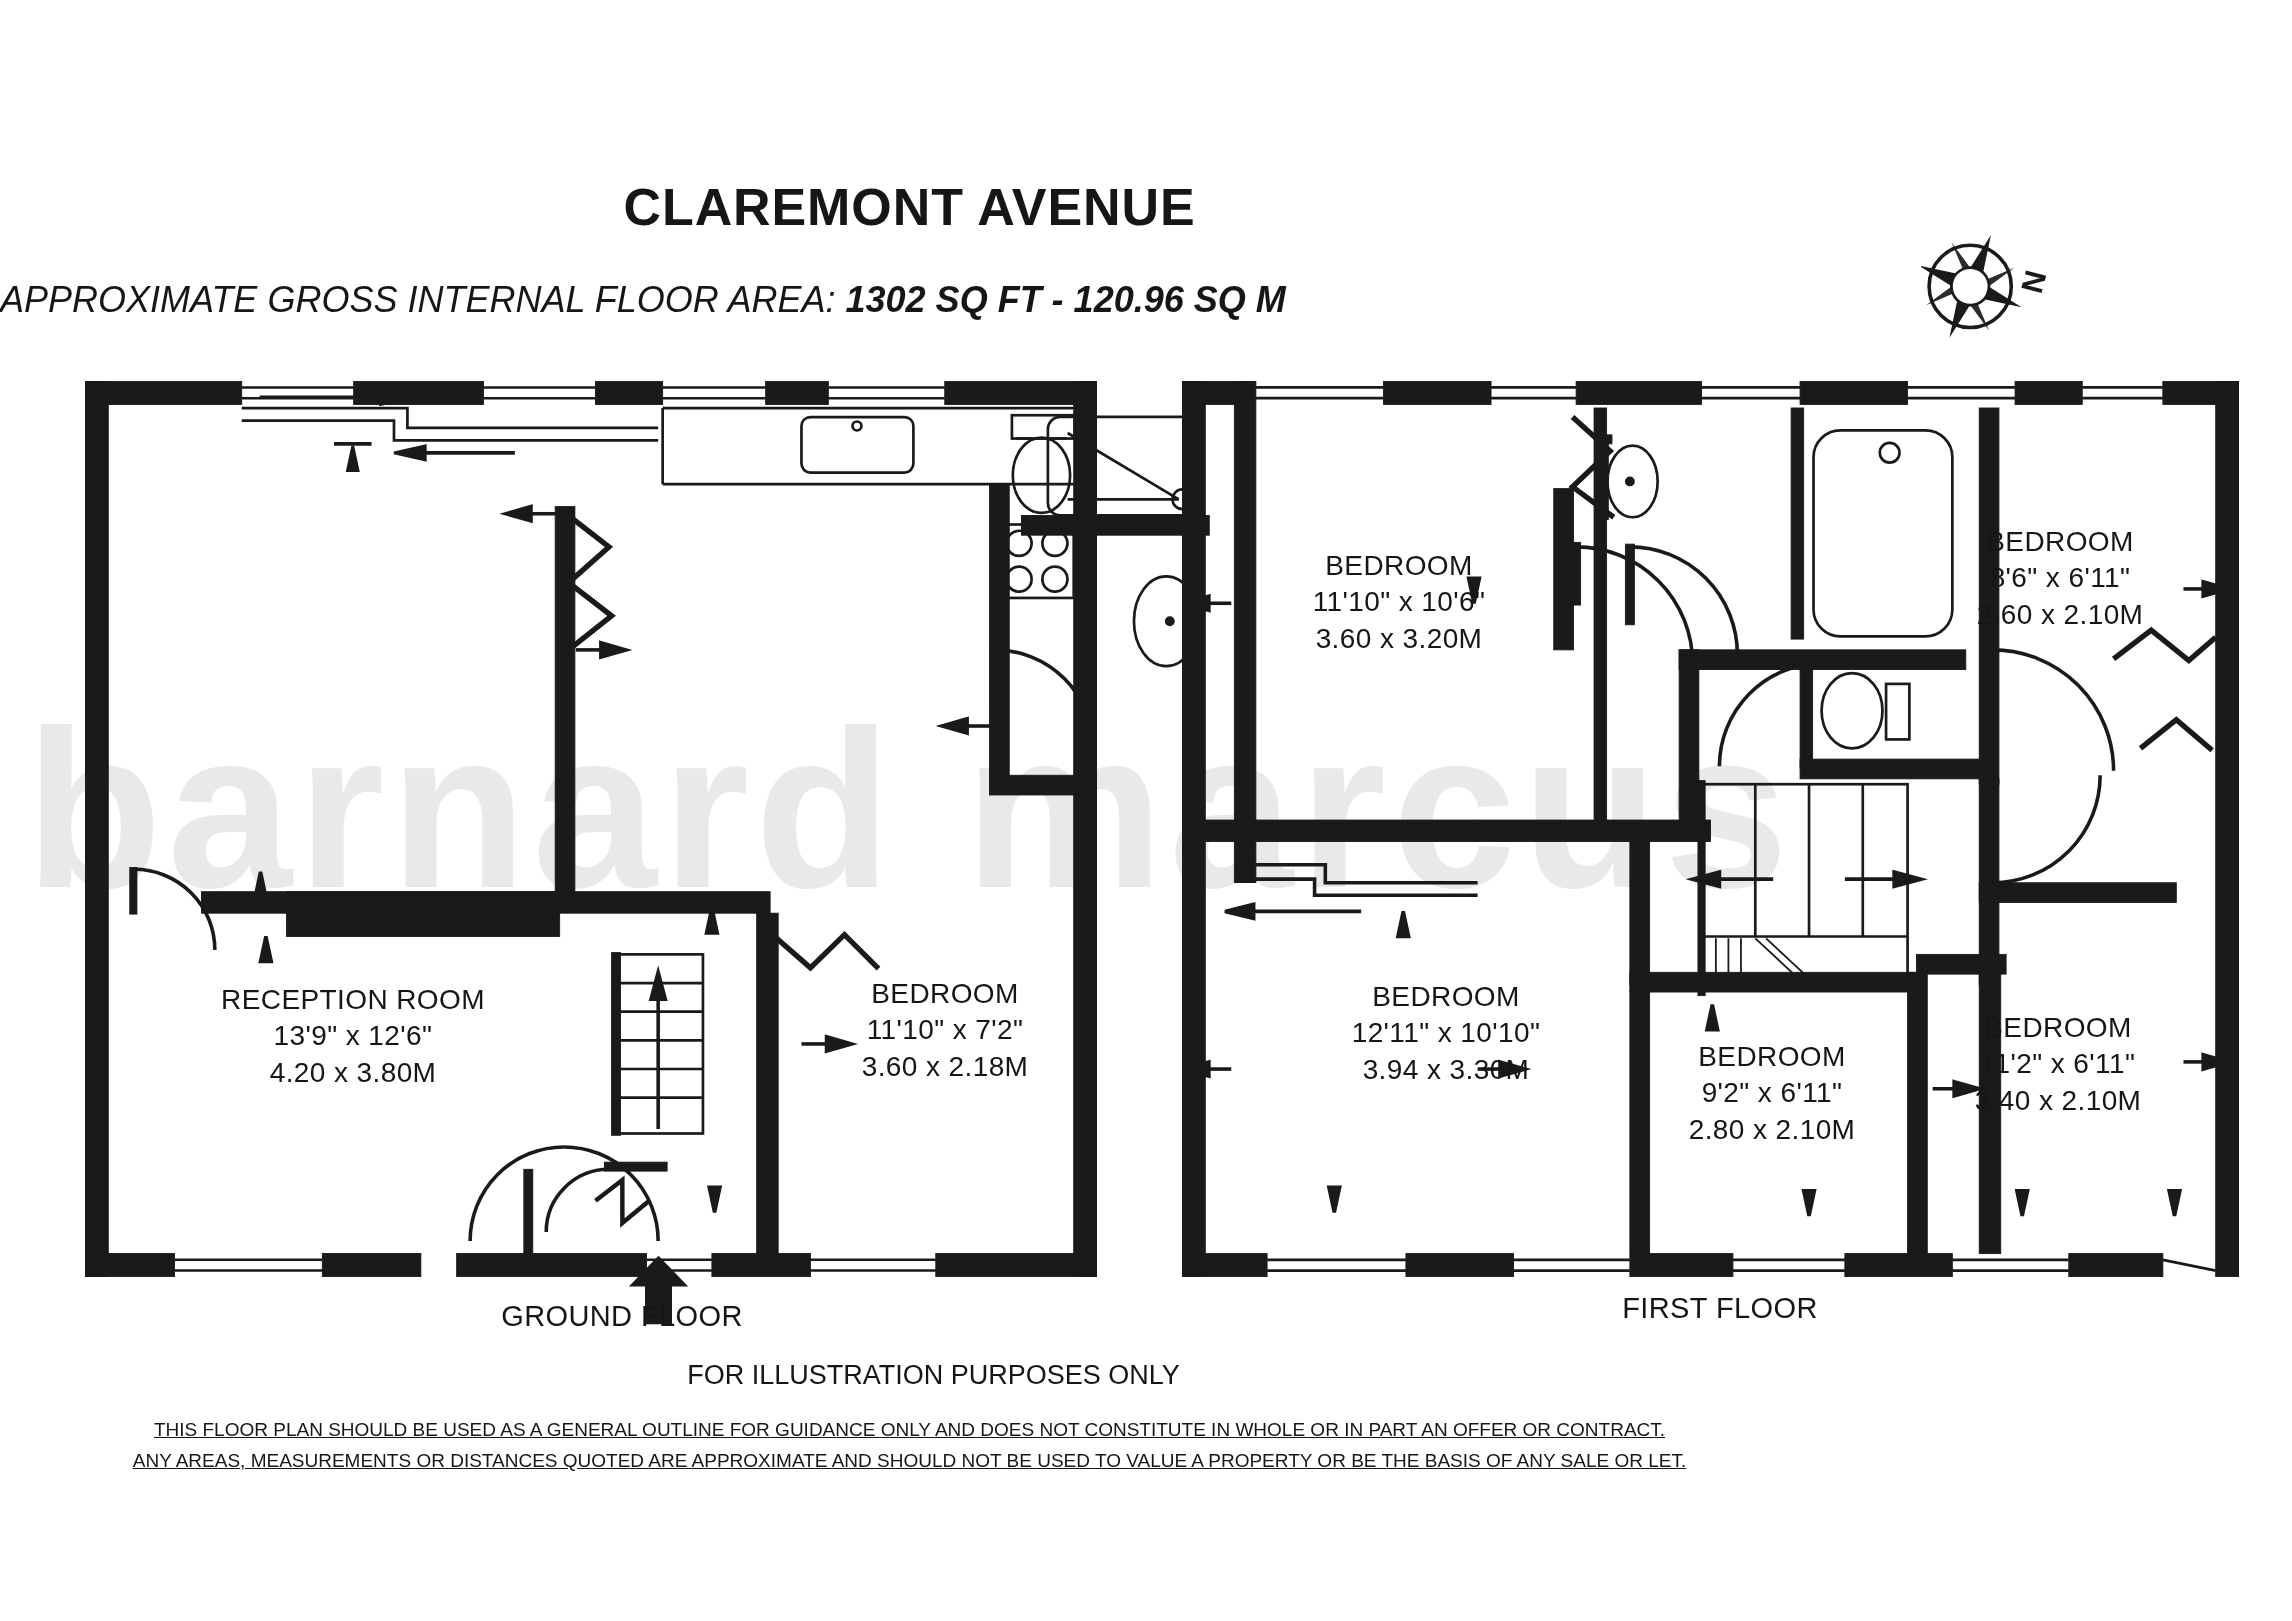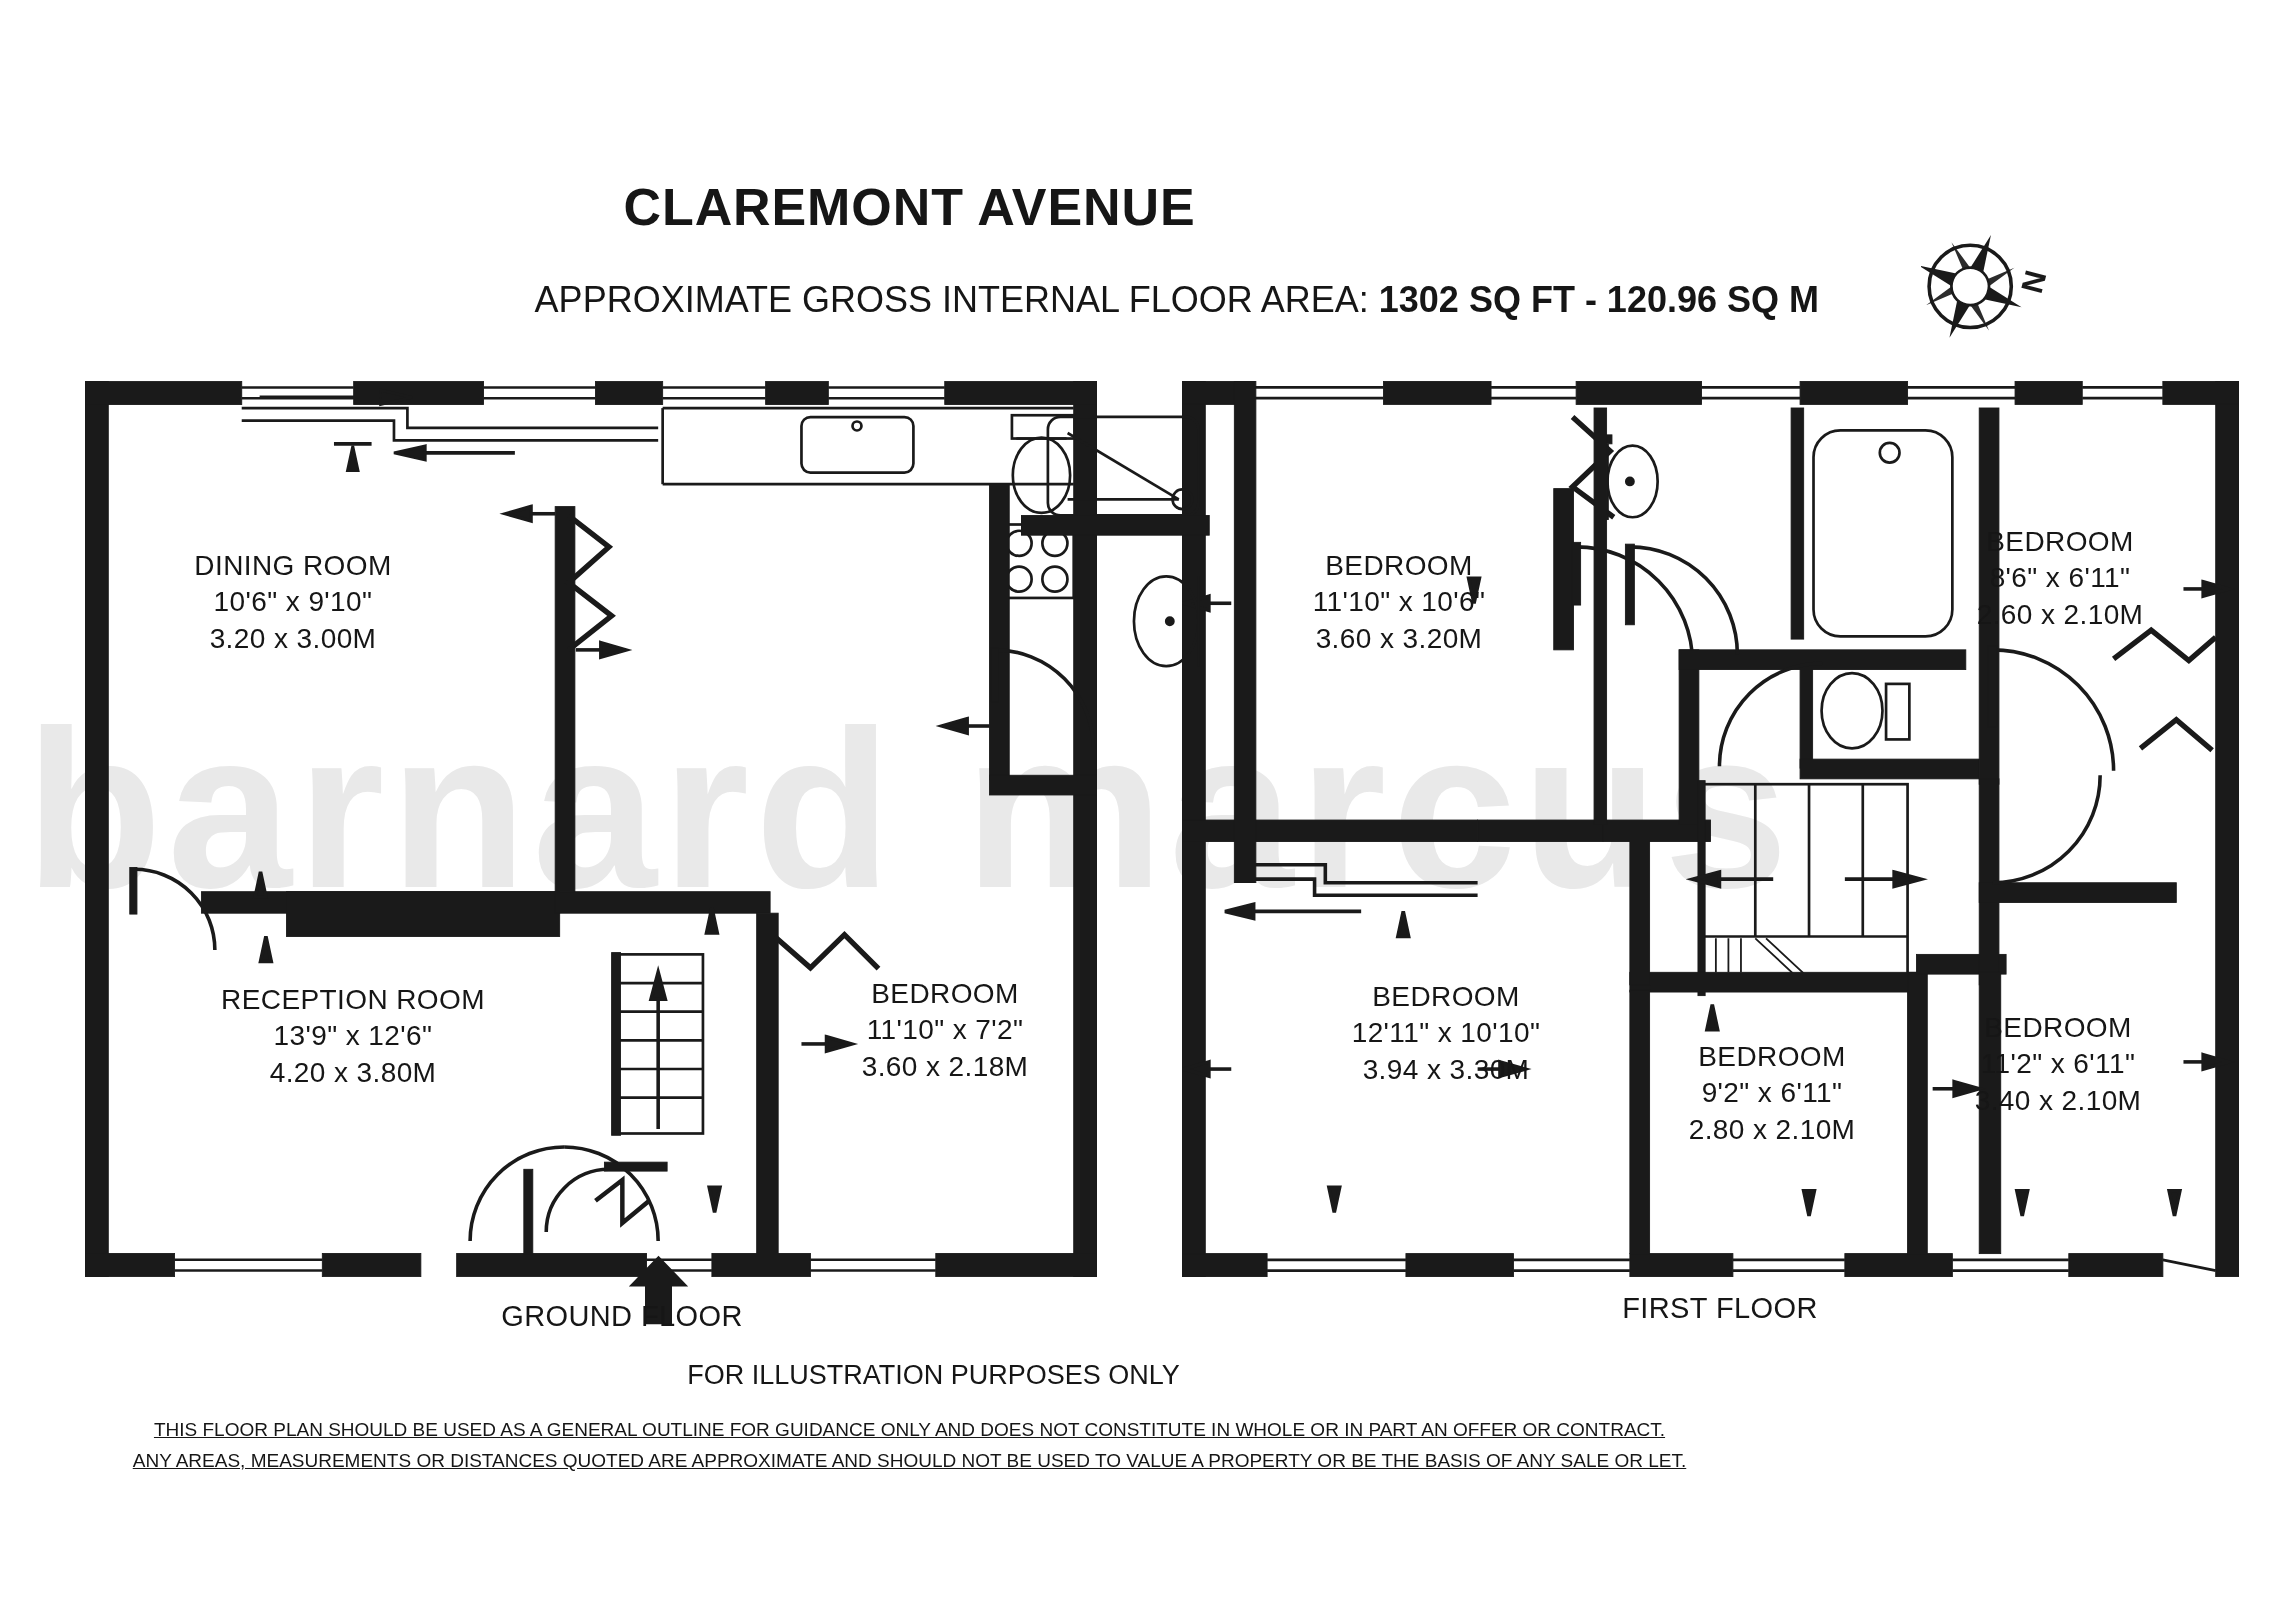--- a/index.html
+++ b/index.html
@@ -30,25 +30,26 @@
     text-align: center;
     font-size: 52px;
     font-weight: bold;
     letter-spacing: 0.9px;
     color: #161616;
   }
   .subtitle {
     position: absolute;
     left: 0; right: 0;
     top: 279px;
-    text-align: right;
+    text-align: left;
     font-size: 36px;
     letter-spacing: 0px;
     color: #161616;
     white-space: nowrap;
+    font-style: italic;
   }
   .subtitle .lead { font-weight: normal; }
   .subtitle .area { font-weight: bold; }
 
   
   .compass {
     position: absolute;
     left: 1921px;
     top: 231px;
     width: 152px;
@@ -521,25 +522,20 @@
           <polygon points="355,760 383,768 355,776"></polygon>
           <line x1="55" y1="248" x2="30" y2="248"></line>
           <polygon points="30,240 2,248 30,256"></polygon>
           <polygon points="326,248 332,220 320,220"></polygon>
         </g>
 
       </g>
     </svg>
   </div>
 
-  <div class="room-label" style="left:293px; top:548px;">
-    <span class="rname">DINING ROOM</span>
-    <span class="rimp">10'6" x 9'10"</span>
-    <span class="rmet">3.20 x 3.00M</span>
-  </div>
 
 
   <div class="room-label" style="left:353px; top:982px;">
     <span class="rname">RECEPTION ROOM</span>
     <span class="rimp">13'9" x 12'6"</span>
     <span class="rmet">4.20 x 3.80M</span>
   </div>
 
   <div class="room-label" style="left:945px; top:976px;">
     <span class="rname">BEDROOM</span>

